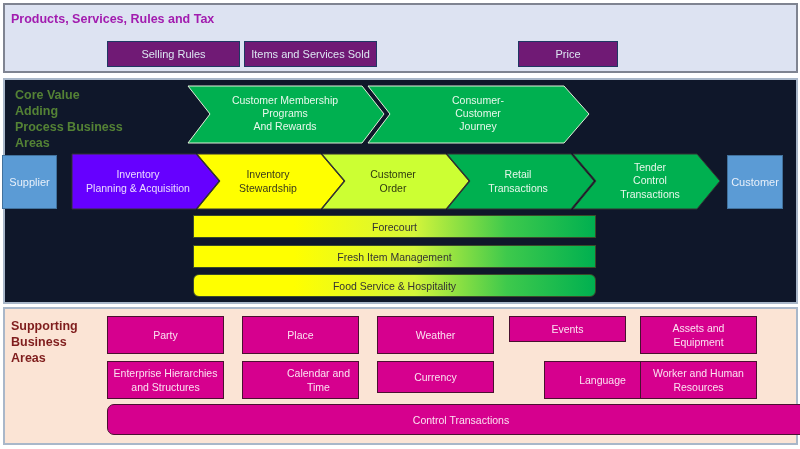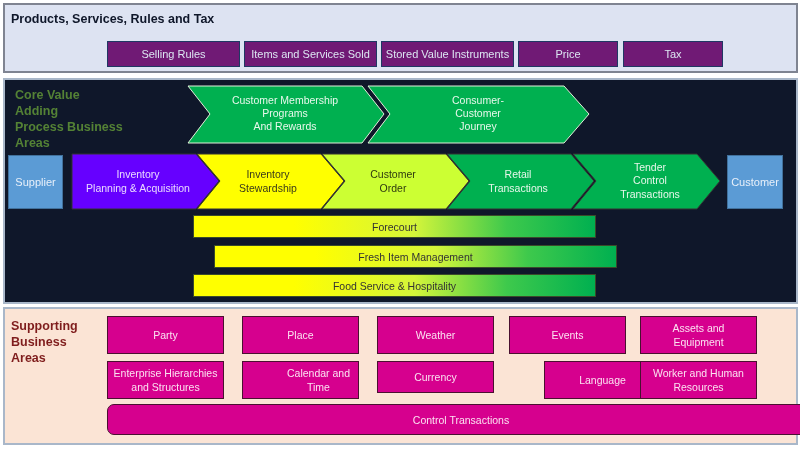--- a/index.html
+++ b/index.html
@@ -7,21 +7,21 @@
     width:800px; height:449px; position:relative; overflow:hidden;
     background:#ffffff;
     font-family:"Liberation Sans", "DejaVu Sans", sans-serif;
   }
   .panel { position:absolute; box-sizing:border-box; border:2px solid #8c96a6; }
   #panel-products { left:3px; top:3px; width:795px; height:70px; background:#dde3f2; border-color:#7f8491; }
   #panel-core { left:3px; top:78px; width:795px; height:226px; background:#0f172a; border-color:#a9b7c9; }
   #panel-support { left:3px; top:307px; width:795px; height:138px; background:#fbe4d5; border-color:#a9b7c9; }
 
   .panel-title { position:absolute; font-weight:bold; font-size:12.5px; line-height:16px; }
-  #products-title { left:6px; top:6px; color:#0f172a; }
+  #products-title { left:6px; top:6px; color:#a21caf; }
   #core-title { left:10px; top:7px; color:#548235; width:110px; white-space:pre-line; }
   #support-title { left:6px; top:9px; color:#7f1d1d; width:90px; white-space:pre-line; }
 
   .blue-btn {
     position:absolute; top:36px; height:26px; box-sizing:border-box;
     background:#701a75; border:1.5px solid #1f3864; color:#dce6f2;
     font-size:11px; display:flex; align-items:center; justify-content:center;
   }
 
   svg#flow { position:absolute; left:0; top:0; width:800px; height:449px; }
@@ -46,33 +46,31 @@
     display:flex; align-items:center; justify-content:center; white-space:pre-line;
   }
 </style>
 </head>
 <body>
 
 <div class="panel" id="panel-products">
   <div class="panel-title" id="products-title">Products, Services, Rules and Tax</div>
   <div class="blue-btn" style="left:102px;width:133px;">Selling Rules</div>
   <div class="blue-btn" style="left:239px;width:133px;">Items and Services Sold</div>
-  <div class="blue-btn" style="left:376px;width:133px;">Stored Value Instruments</div>
   <div class="blue-btn" style="left:513px;width:100px;">Price</div>
-  <div class="blue-btn" style="left:618px;width:100px;">Tax</div>
 </div>
 
 <div class="panel" id="panel-core">
   <div class="panel-title" id="core-title">Core Value
 Adding
 Process Business
  Areas</div>
 </div>
 
-<div class="ext-box" style="left:8px;width:55px;">Supplier</div>
+<div class="ext-box" style="left:2px;width:55px;">Supplier</div>
 <div class="ext-box" style="left:727px;width:56px;">Customer</div>
 
 <svg id="flow" xmlns="http://www.w3.org/2000/svg">
 
   <g>
     <polygon points="188,86 362,86 384,114 362,143 188,143 210,114" fill="#00b050" stroke="#e2efda" stroke-width="1"></polygon>
     <text class="chev-text" fill="#e8f8ec" x="285" y="104">Customer Membership</text>
     <text class="chev-text" fill="#e8f8ec" x="285" y="117">Programs</text>
     <text class="chev-text" fill="#e8f8ec" x="285" y="130">And Rewards</text>
   </g>
@@ -105,33 +103,33 @@
   </g>
   <g>
     <polygon points="573,154 697,154 720,181 697,209 573,209 596,181" fill="#00b050" stroke="#333" stroke-width="1"></polygon>
     <text class="chev-text" fill="#e6f7ea" x="650" y="171">Tender</text>
     <text class="chev-text" fill="#e6f7ea" x="650" y="184">Control</text>
     <text class="chev-text" fill="#e6f7ea" x="650" y="198">Transactions</text>
   </g>
 </svg>
 
 <div class="grad-bar" style="top:215px;">Forecourt</div>
-<div class="grad-bar" style="top:245px;margin-left:21px;">Fresh Item Management</div>
-<div class="grad-bar" style="top:274px;">Food Service &amp; Hospitality</div>
+<div class="grad-bar" style="top:245px;">Fresh Item Management</div>
+<div class="grad-bar" style="top:274px;border-radius:6px;">Food Service &amp; Hospitality</div>
 
 <div class="panel" id="panel-support">
   <div class="panel-title" id="support-title">Supporting
 Business
 Areas</div>
 </div>
 
 <div class="mag-btn" style="left:107px;top:316px;width:117px;height:38px;">Party</div>
 <div class="mag-btn" style="left:242px;top:316px;width:117px;height:38px;">Place</div>
 <div class="mag-btn" style="left:377px;top:316px;width:117px;height:38px;">Weather</div>
-<div class="mag-btn" style="left:509px;top:316px;width:117px;height:38px;">Events</div>
+<div class="mag-btn" style="left:509px;top:316px;width:117px;height:26px;">Events</div>
 <div class="mag-btn" style="left:640px;top:316px;width:117px;height:38px;">Assets and
 Equipment</div>
 
 <div class="mag-btn" style="left:107px;top:361px;width:117px;height:38px;">Enterprise Hierarchies
 and Structures</div>
 <div class="mag-btn" style="left:242px;top:361px;width:117px;height:38px;padding-left:36px;">Calendar and Time</div>
 <div class="mag-btn" style="left:377px;top:361px;width:117px;height:32px;">Currency</div>
 <div class="mag-btn" style="left:509px;top:361px;width:117px;height:38px;margin-left:35px;">Language</div>
 <div class="mag-btn" style="left:640px;top:361px;width:117px;height:38px;">Worker and Human
 Resources</div>

